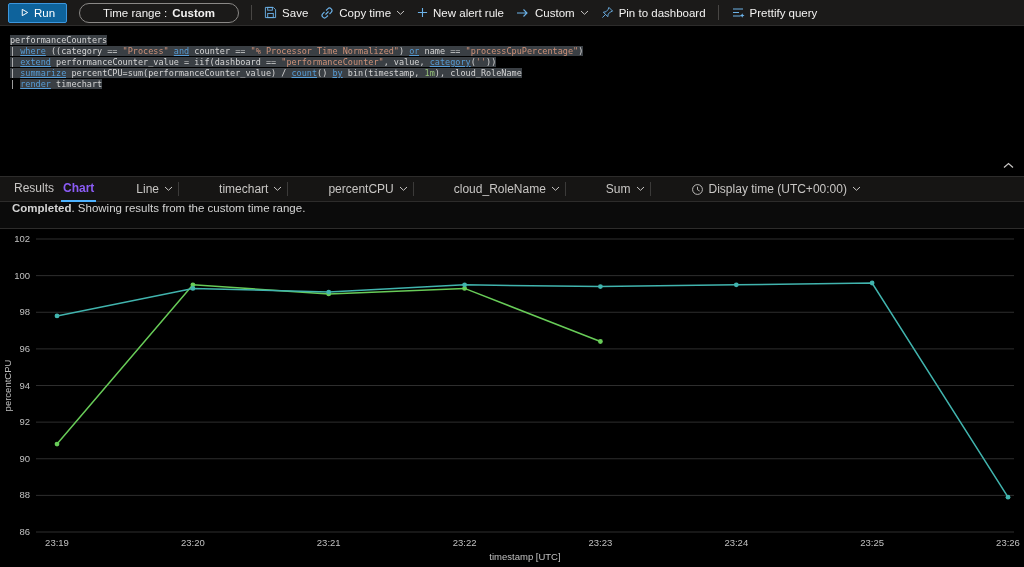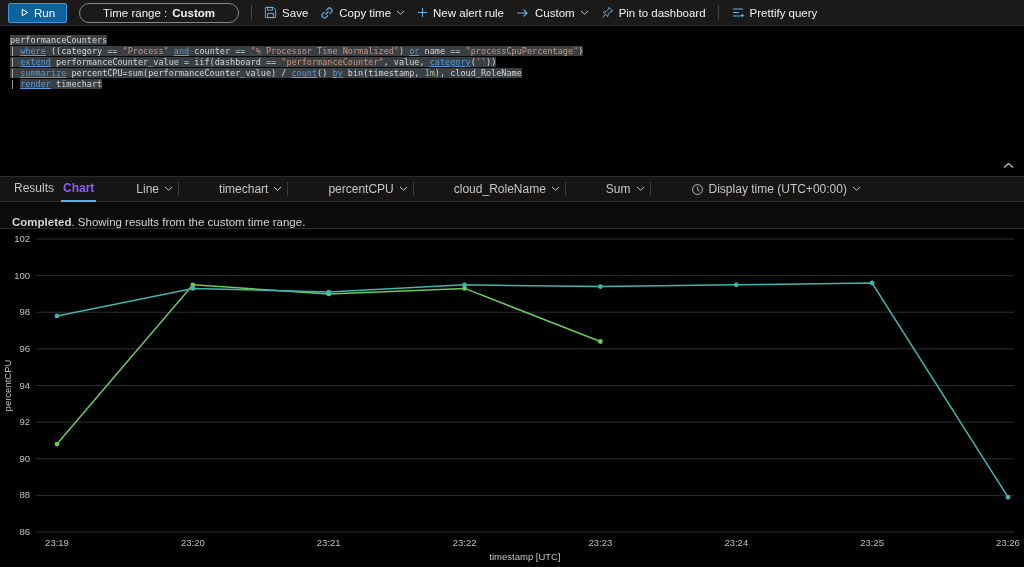--- a/index.html
+++ b/index.html
@@ -38,21 +38,21 @@
   .results-bar { height:26px; background:#161514; border-top:1px solid #2d2c2b; border-bottom:1px solid #2d2c2b;
                  display:flex; align-items:center; gap:5px; padding:0 12px; font-size:12px;
                  color:#c8c6c4; flex:none; }
   .tab { height:25px; display:flex; align-items:center; padding:0 2px; cursor:pointer; border-bottom:2px solid transparent; }
   .tab.active { color:#8b5cf6; font-weight:bold; border-bottom:2px solid #4db2ff; }
   .dd { display:flex; align-items:center; gap:5px; cursor:pointer; white-space:nowrap;margin-left:35px; }
   .vdiv { width:1px; height:14px; background:#3b3a39; flex:none; }
 
   
   .status-bar { height:27px; background:#0b0b0b; border-bottom:1px solid #2d2c2b;
-                display:flex; align-items:flex-end; padding:0 12px; font-size:11.5px;
+                display:flex; align-items:flex-start; padding:0 12px; font-size:11.5px;
                 color:#d4d4d4; flex:none; }
   .status-right { margin-left:auto; display:flex; align-items:center; gap:16px; }
   .stat { display:flex; align-items:center; gap:5px; }
   .stat .icon { color:#c8c6c4; }
 
   
   .chart-section { flex:1; background:#000; position:relative; }
 </style>
 </head>
 <body>

